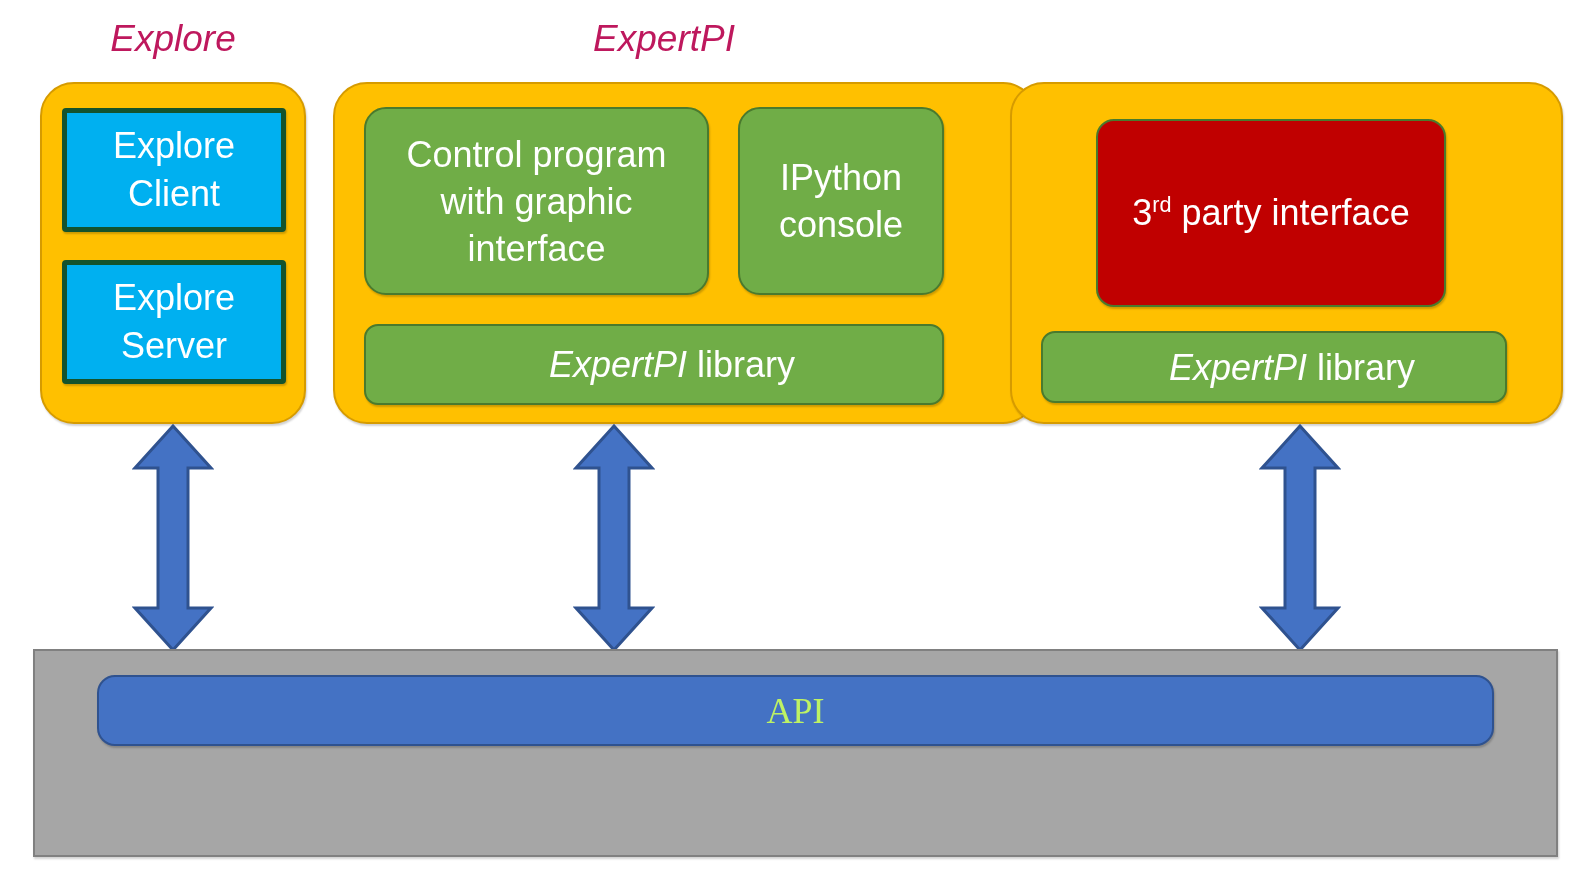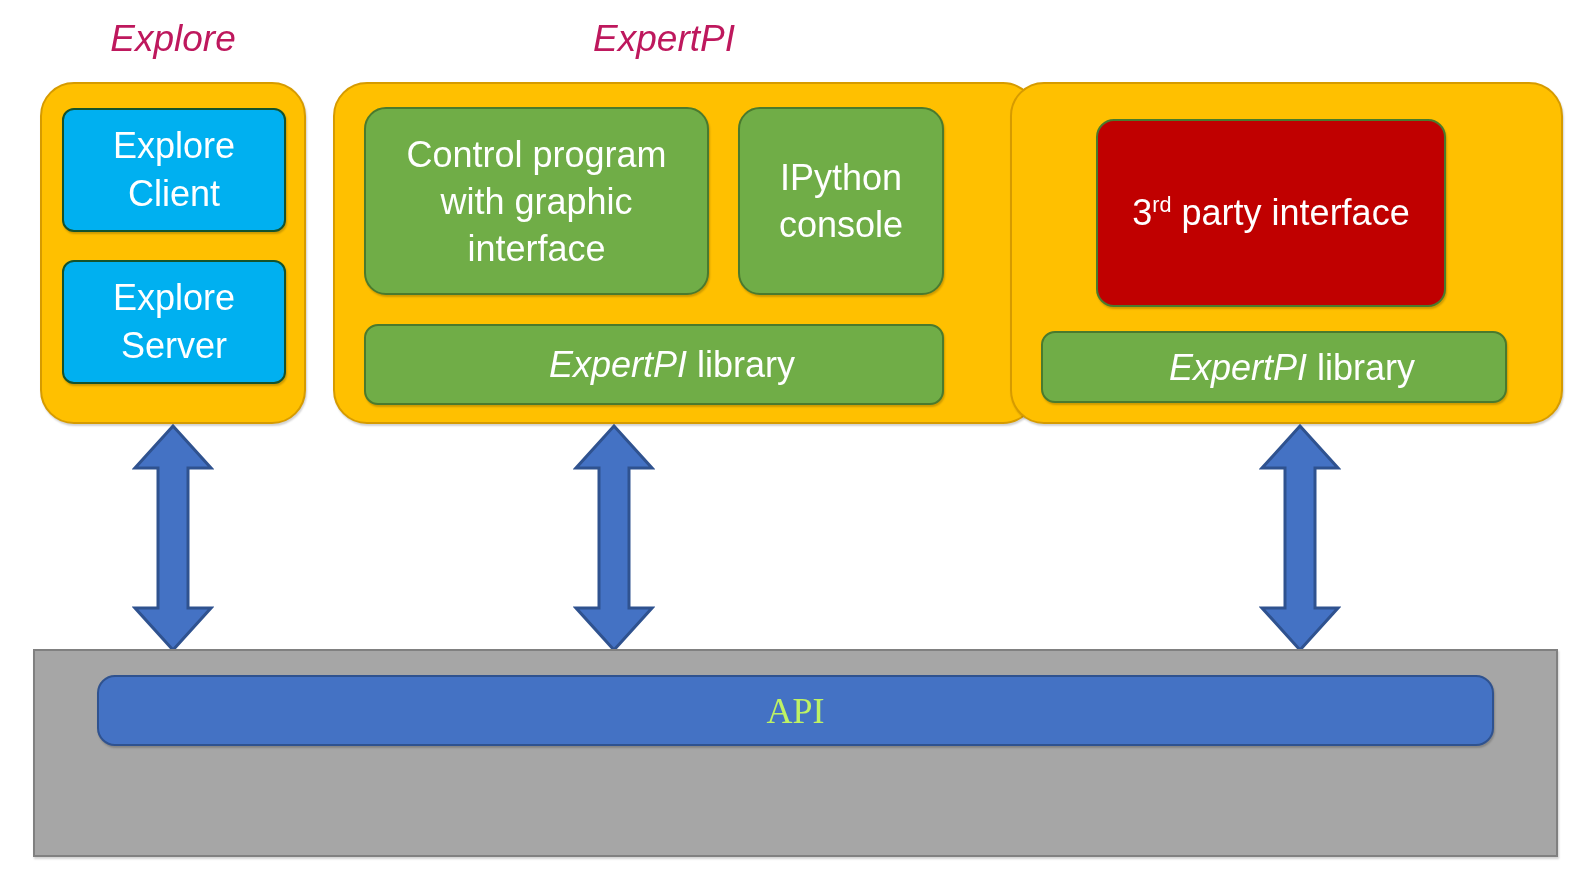--- a/index.html
+++ b/index.html
@@ -44,22 +44,22 @@
     box-sizing: border-box;
     display: flex;
     align-items: center;
     justify-content: center;
     text-align: center;
     color: #ffffff;
     box-shadow: 1px 2px 2px rgba(0,0,0,0.20);
   }
   .box-cyan {
     background: #00B0F0;
-    border: 2px solid #14532d;
-    border-radius: 12px;
+    border: 5px solid #14532d;
+    border-radius: 4px;
     font-size: 36px;
     line-height: 48px;
   }
   .box-green {
     background: #70AD47;
     border: 2px solid #4A7A2E;
     border-radius: 22px;
     font-size: 36px;
     line-height: 47px;
   }

